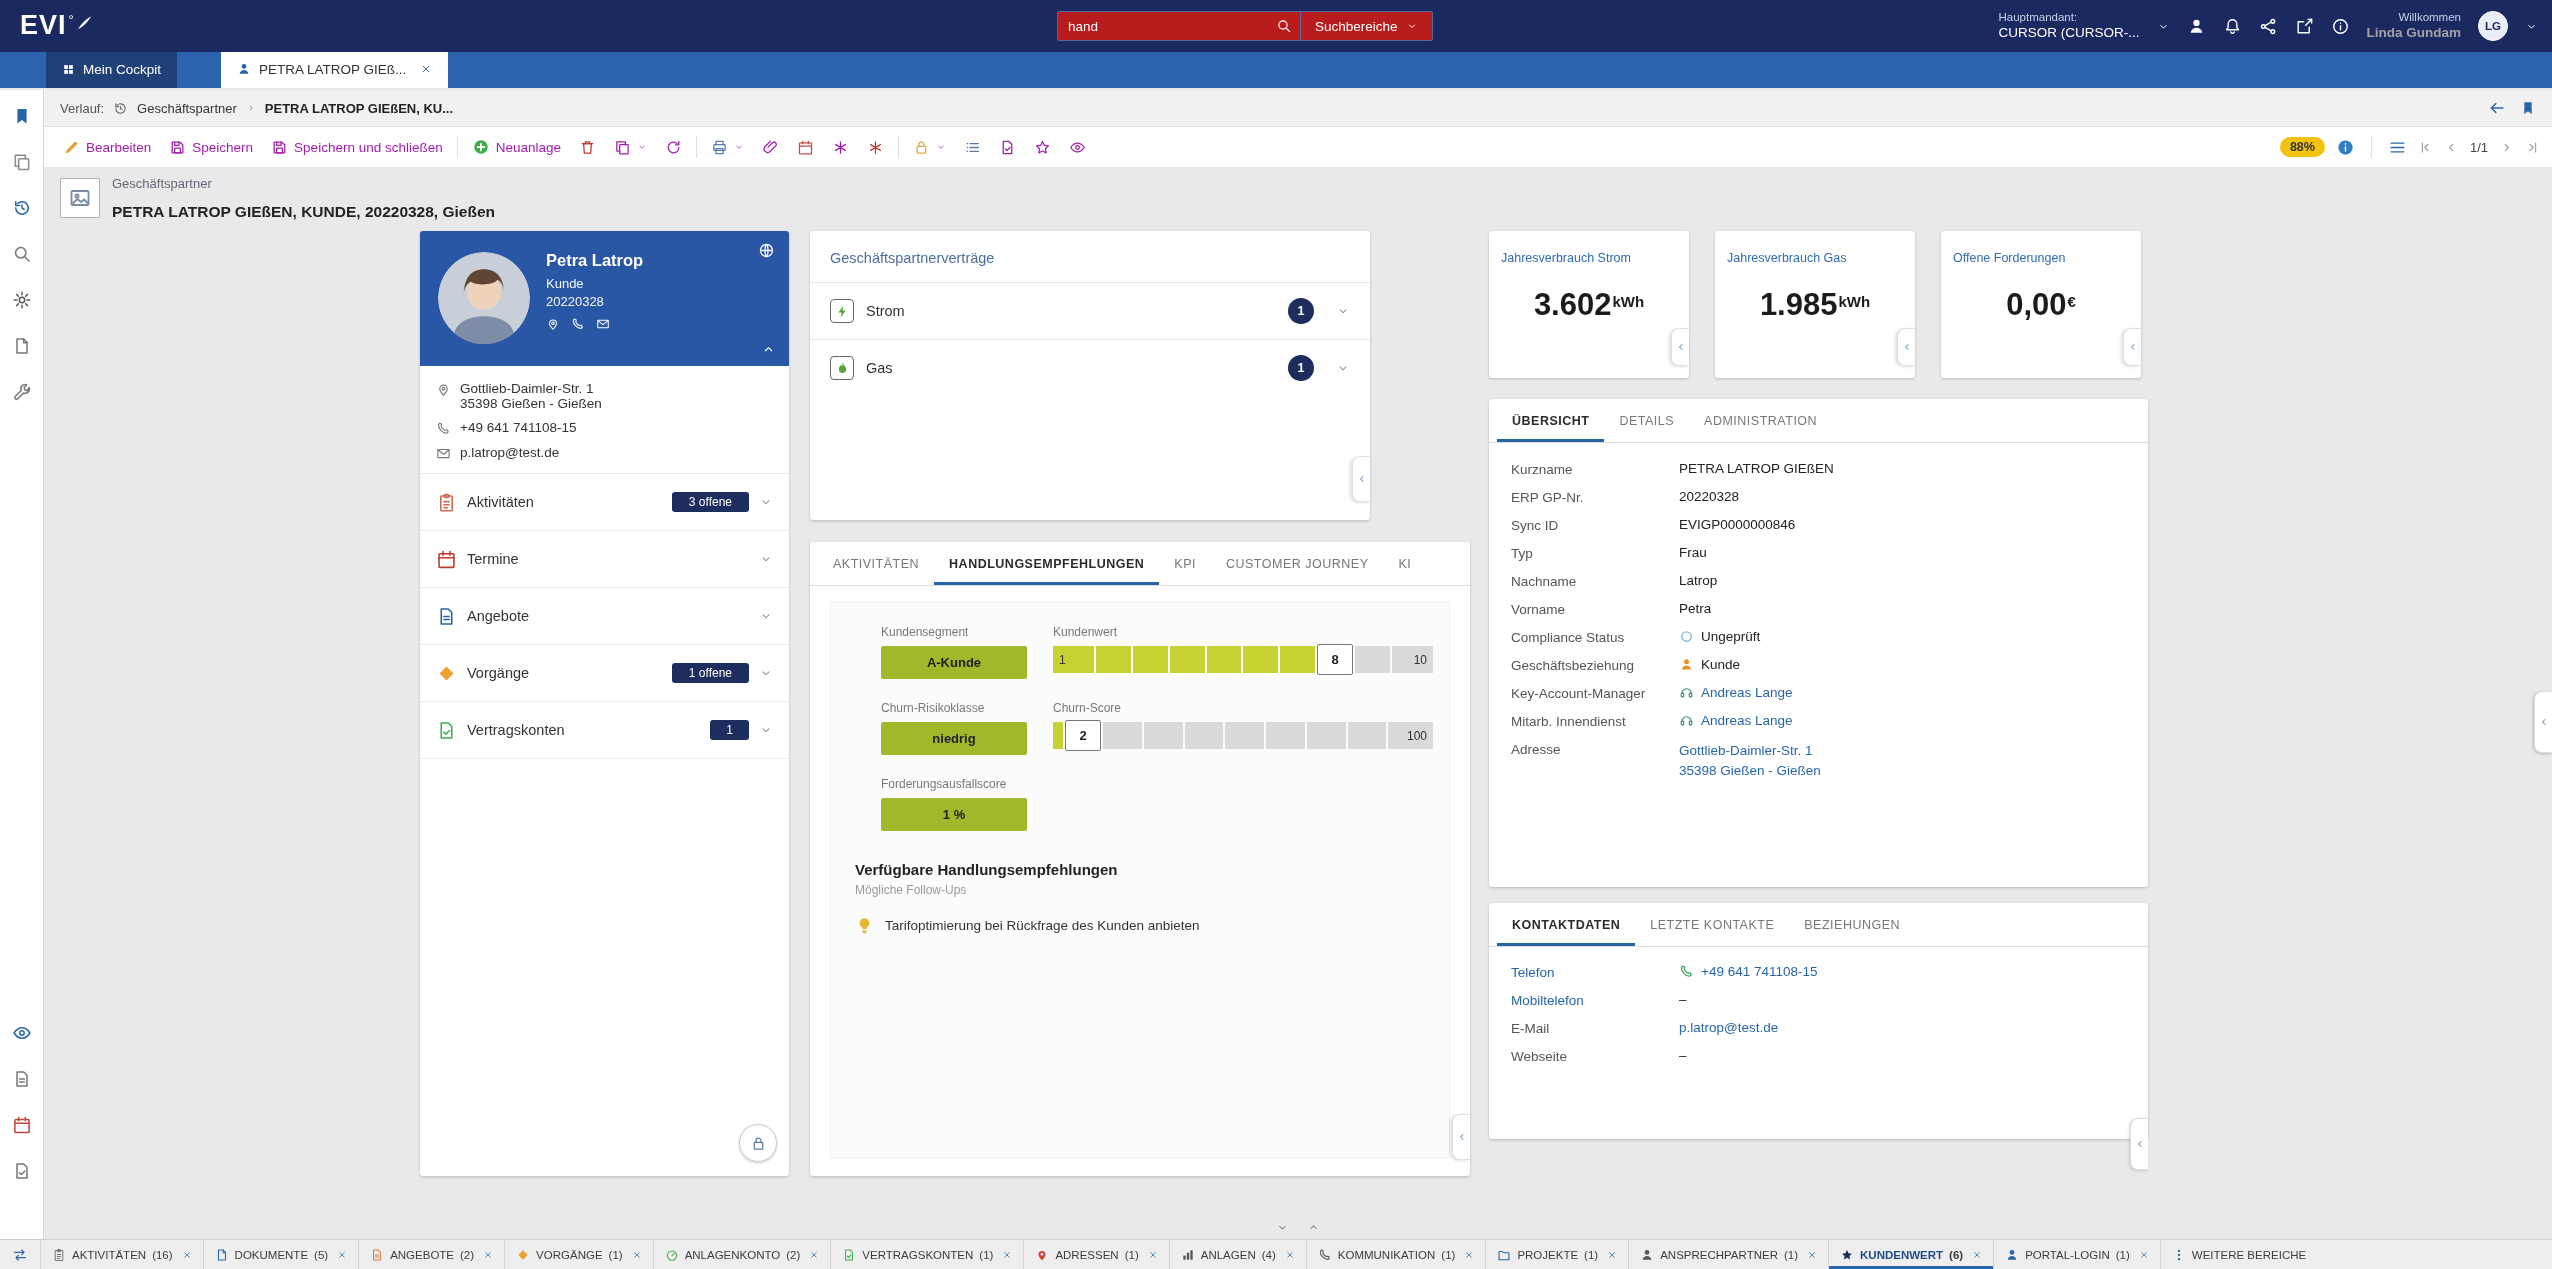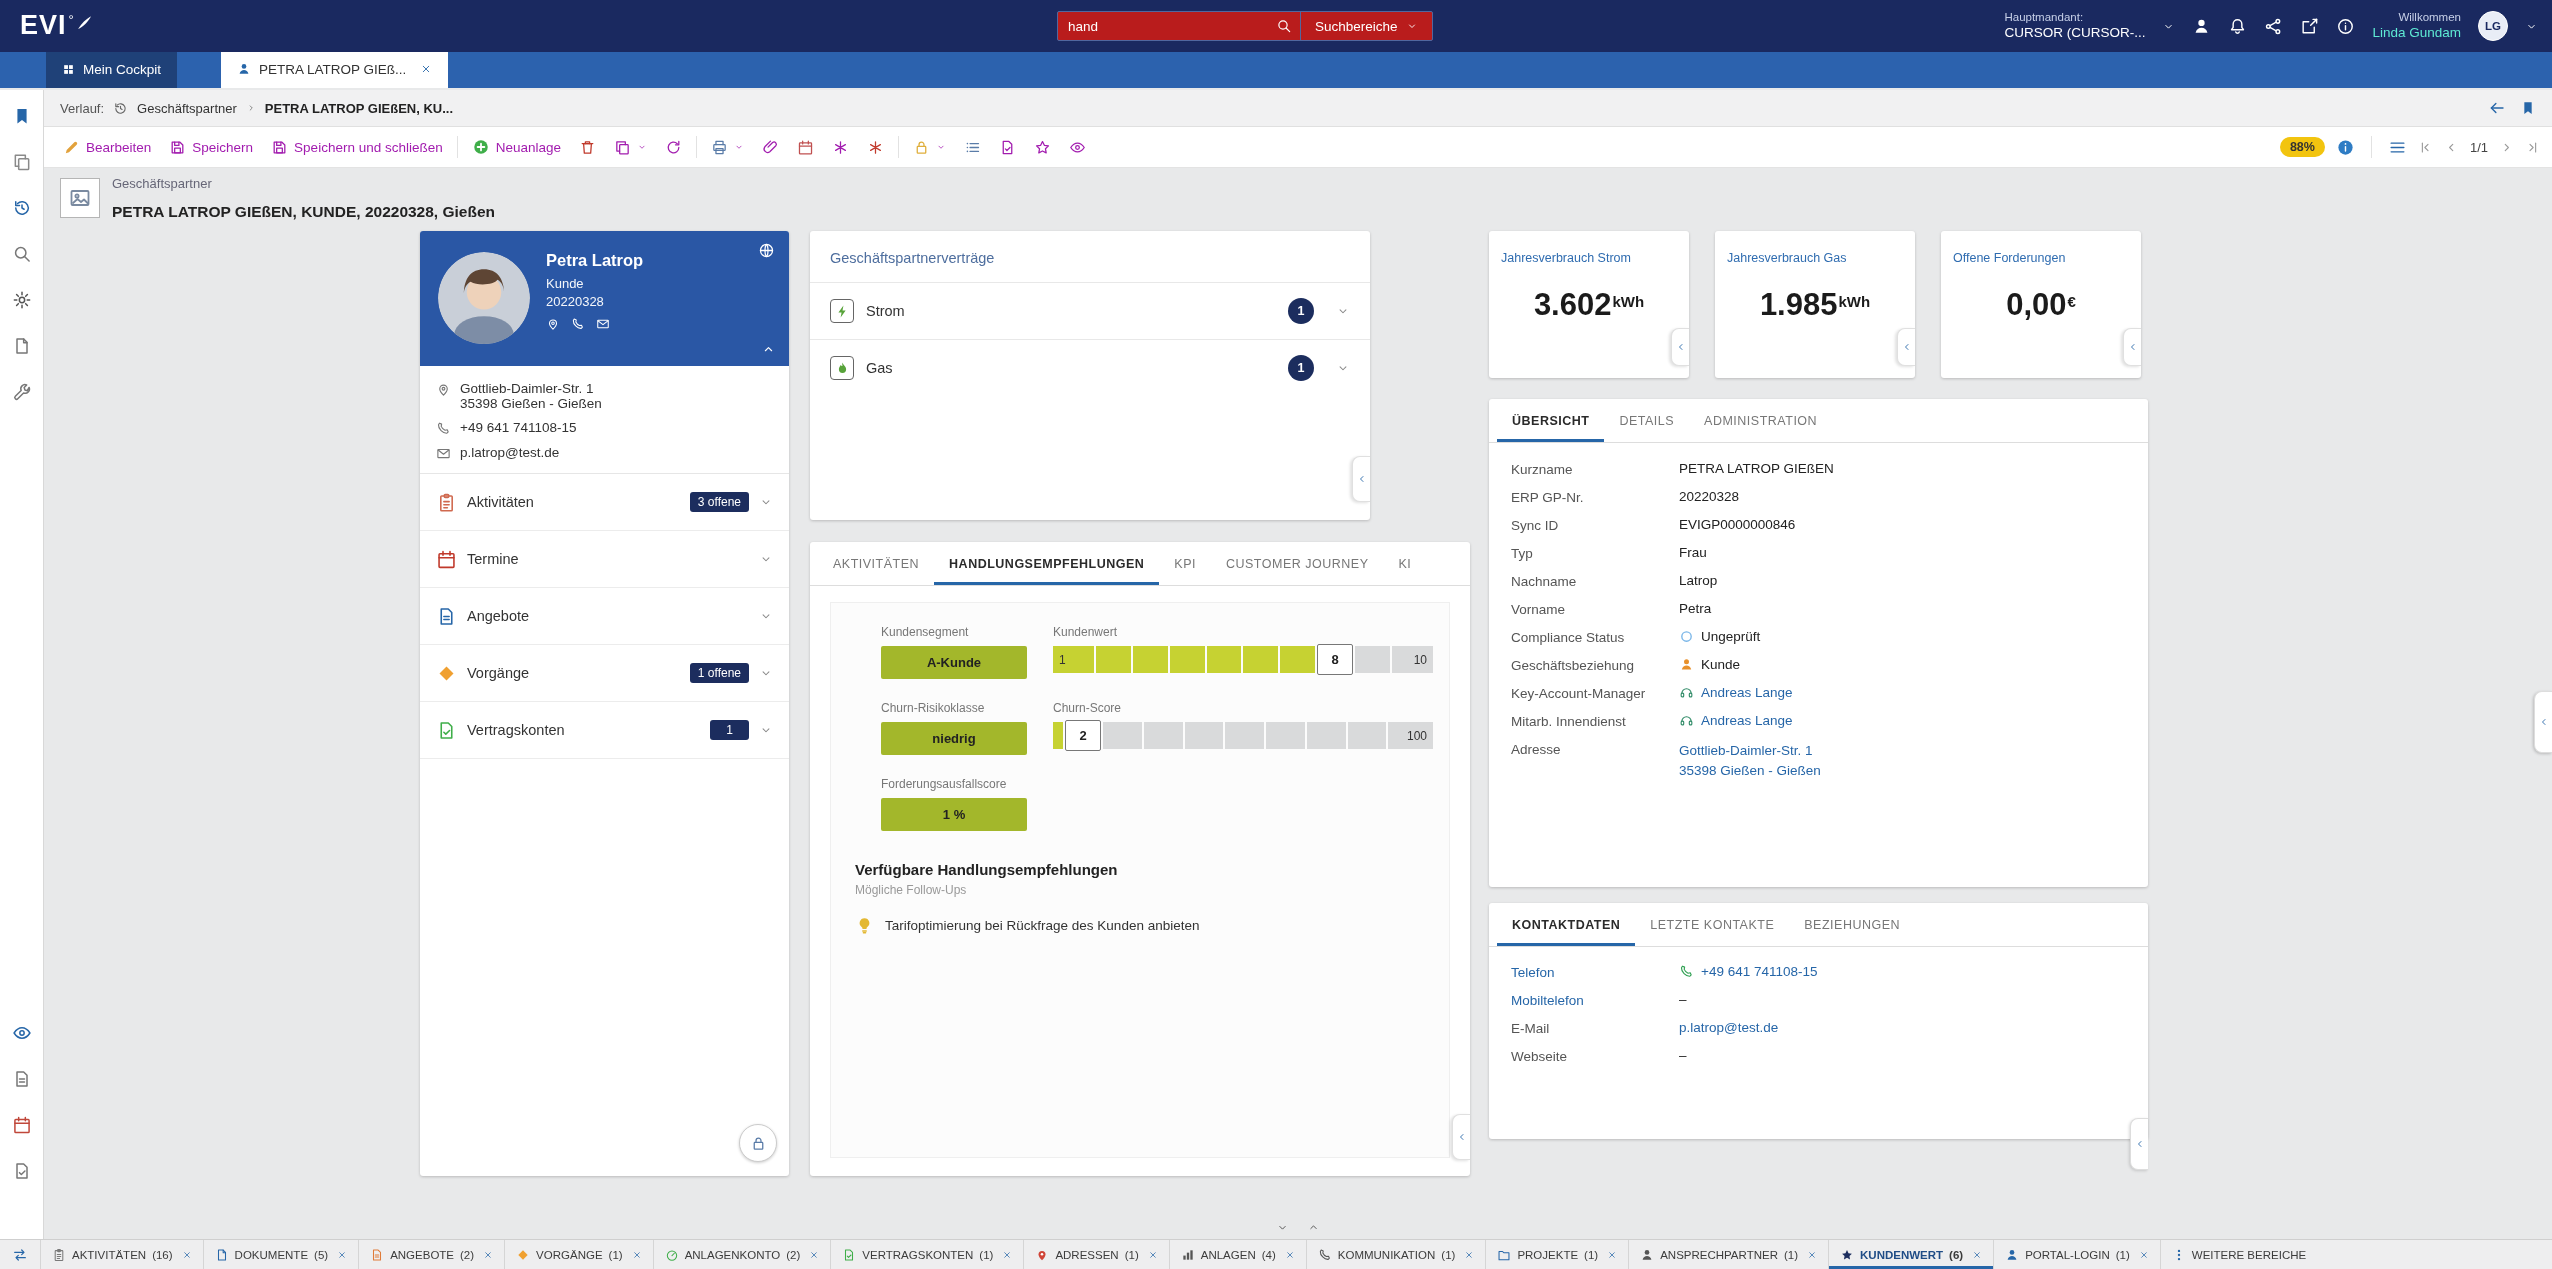--- a/index.html
+++ b/index.html
@@ -15,21 +15,21 @@
 .searchwrap input{width:210px;background:transparent;border:none;outline:none;color:#fff;font-size:13.5px;padding:0 10px;font-family:"Liberation Sans",sans-serif}
 .searchwrap .sbtn{display:flex;align-items:center;padding:0 8px;color:#fff}
 .scopediv{width:1px;background:#51679f}
 .scope{display:flex;align-items:center;gap:8px;padding:0 14px;font-size:13.5px;color:#fff}
 .tb-right{position:absolute;right:14px;top:0;height:52px;display:flex;align-items:center;gap:17px}
 .mandant{line-height:1.2;text-align:left}
 .mandant .l1{font-size:11.5px;color:#c7d0e8}
 .mandant .l2{font-size:13.5px;color:#fff}
 .welcome{line-height:1.2;text-align:right}
 .welcome .l1{font-size:11.5px;color:#c7d0e8}
-.welcome .l2{font-size:13.5px;font-weight:normal;color:#5eead4}
+.welcome .l2{font-size:13.5px;font-weight:bold;color:#a3a3a3}
 .avatar-lg{width:30px;height:30px;border-radius:50%;background:#e9edf6;color:#1a2960;font-size:11.5px;font-weight:bold;display:flex;align-items:center;justify-content:center;border:1px solid #fff}
 
 .tabbar{position:absolute;top:50px;left:0;right:0;height:38px;background:#2c62ae;z-index:29;display:flex;align-items:stretch;padding-left:46px}
 .wtab{display:flex;align-items:center;gap:8px;padding:0 16px;font-size:13.5px;border-radius:2px 2px 0 0}
 .wtab.cockpit{background:#1f4178;color:#fff}
 .wtab.record{background:#fff;color:#333;margin-left:44px}
 
 .rail{position:absolute;top:90px;left:0;bottom:30px;width:44px;background:#fff;border-right:1px solid #d8d8d8;z-index:20}
 .rail .grp{display:flex;flex-direction:column;align-items:center;gap:26px}
 .rail .top{margin-top:16px}
@@ -70,21 +70,21 @@
 .p-type{position:absolute;left:126px;top:45px;font-size:13px;opacity:.95}
 .p-num{position:absolute;left:126px;top:63px;font-size:13px;opacity:.95}
 .p-minis{position:absolute;left:126px;top:86px;display:flex;gap:11px}
 .p-globe{position:absolute;right:14px;top:11px}
 .p-collapse{position:absolute;right:13px;bottom:9px;cursor:pointer}
 .p-contact{padding:15px 16px 12px;border-bottom:1px solid #e6e6e6}
 .p-crow{display:flex;gap:9px;margin-bottom:9px;color:#333;font-size:13.5px;align-items:flex-start}
 .p-crow .cic{color:#777;margin-top:1px}
 .p-sec{display:flex;align-items:center;gap:10px;height:57px;padding:0 16px;border-bottom:1px solid #ececec;cursor:pointer}
 .p-sec .lbl{font-size:14.5px;color:#333;flex:1}
-.pill{background:#1c2d5e;color:#fff;font-size:12px;padding:3px 8px;border-radius:3px;white-space:nowrap}
+.pill{background:#1c2d5e;color:#fff;font-size:12px;padding:3px 17px;border-radius:3px;white-space:nowrap}
 .lockbtn{position:absolute;right:12px;bottom:14px;width:38px;height:38px;border-radius:50%;background:#fff;border:1px solid #ccc;box-shadow:0 1px 3px rgba(0,0,0,.2);display:flex;align-items:center;justify-content:center;color:#5a7ca8;cursor:pointer}
 
 .c-head{padding:19px 20px 16px;font-size:14.5px;color:#4e6e9e}
 .c-row{display:flex;align-items:center;gap:12px;height:57px;padding:0 20px;border-top:1px solid #e8e8e8;cursor:pointer}
 .c-row .lbl{font-size:14.5px;color:#333;flex:1}
 .sq{width:24px;height:24px;border:1.5px solid #666;border-radius:4px;display:flex;align-items:center;justify-content:center}
 .cbadge{width:26px;height:26px;border-radius:50%;background:#1c2d5e;color:#fff;font-size:12.5px;font-weight:bold;display:flex;align-items:center;justify-content:center}
 
 .tabs{display:flex;align-items:stretch;height:44px;border-bottom:1px solid #ddd;padding:0 8px}
 .tab{display:flex;align-items:center;padding:8px 15px;font-size:12.5px;letter-spacing:.5px;color:#777;cursor:pointer;white-space:nowrap}

